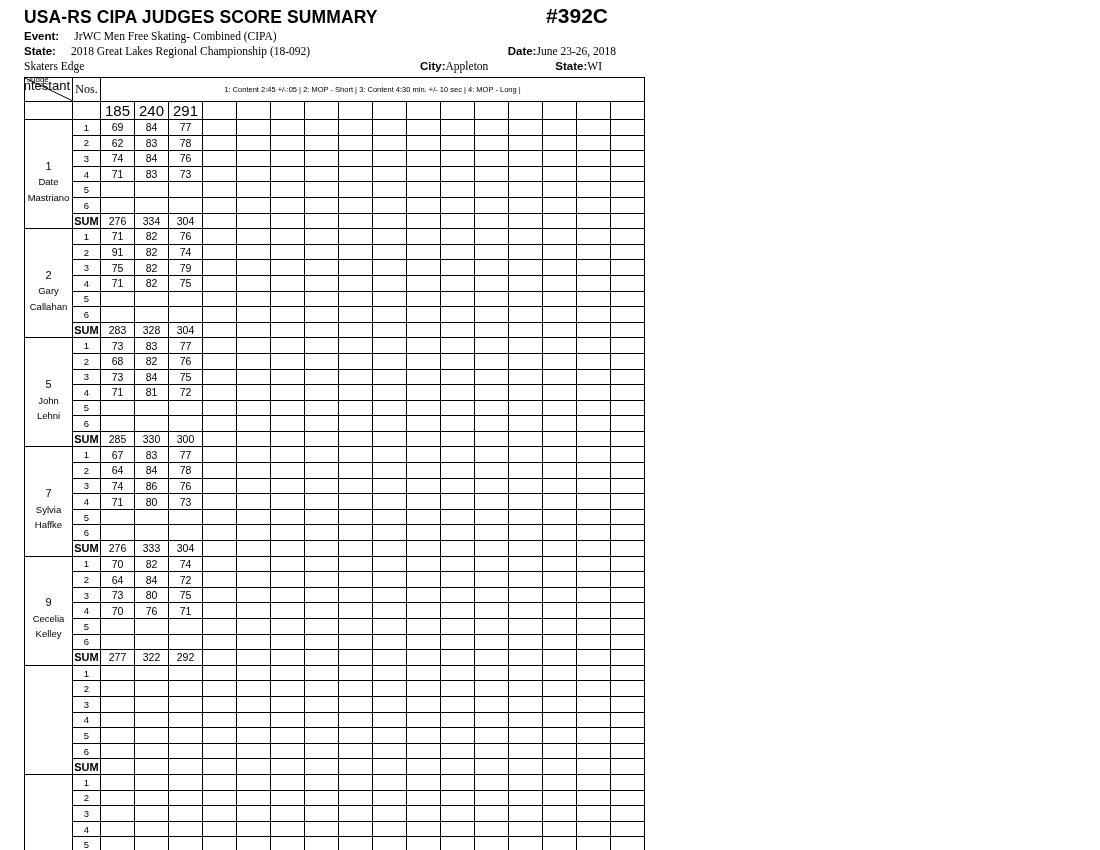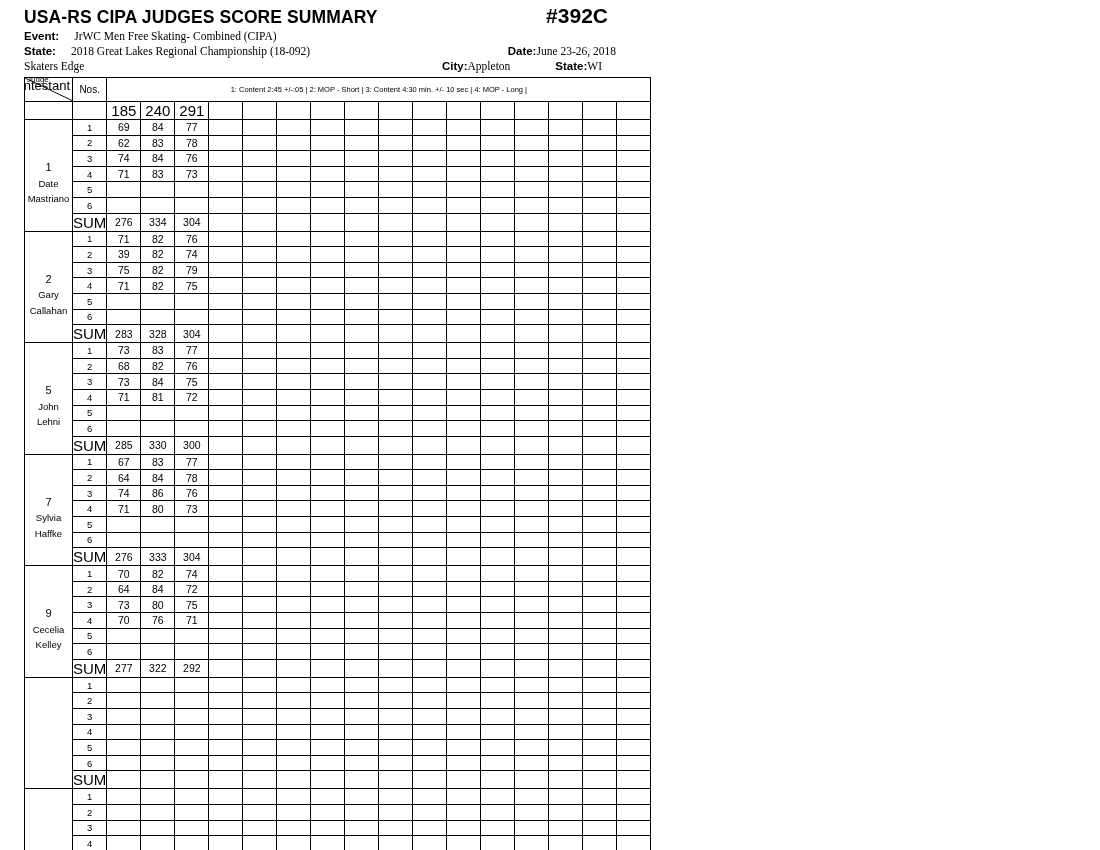--- a/index.html
+++ b/index.html
@@ -96,23 +96,24 @@
     font-size: 13px;
   }
   .corner .jtext {
     position: absolute;
     bottom: 17px;
     left: 2px;
     font-size: 8px;
   }
   .nos-head {
     height: 23px !important;
-    font-size: 10px;
+    font-size: 12px;
     text-align: center;
     vertical-align: bottom;
+    font-family: Liberation Serif, serif;
   }
   .legend {
     height: 23px !important;
     font-size: 7.5px;
     text-align: left;
     padding-left: 3px;
     vertical-align: middle;
   }
   .contestant-num {
     font-size: 15px;
@@ -130,21 +131,21 @@
     text-align: center;
     font-size: 11px;
     margin-top: 16px;
   }
   .judge-cell .jname {
     display: block;
     font-size: 9.5px;
     line-height: 15.5px;
   }
   .rownum { font-size: 9.5px; }
-  .sumlbl { font-size: 15px; }
+  .sumlbl { font-size: 11px; font-weight: bold; }
   .score { font-size: 10.5px; }
   .sum { font-size: 10.5px; }
 </style>
 </head>
 <body>
 
 <div class="page">
 
   <div class="hdr">
     <div class="hdr-title-row">
@@ -163,21 +164,21 @@
       <span class="grow"></span>
       <span class="right-group">
         <span class="lbl">Date:</span>
         <span class="val">June 23-26, 2018</span>
       </span>
     </div>
 
     <div class="hdr-line">
       <span class="val">Skaters Edge</span>
       <span class="grow"></span>
-      <span class="right-group" style="margin-right:30px">
+      <span class="right-group" style="margin-right:52px">
         <span class="lbl">City:</span>
         <span class="val">Appleton</span>
       </span>
       <span class="right-group" style="margin-right:14px">
         <span class="lbl">State:</span>
         <span class="val">WI</span>
       </span>
     </div>
   </div>
 
@@ -391,21 +392,21 @@
           <td class="score"></td>
           <td class="score"></td>
           <td class="score"></td>
           <td class="score"></td>
           <td class="score"></td>
           <td class="score"></td>
           <td class="score"></td>
         </tr>
         <tr>
           <td class="rownum">2</td>
-          <td class="score">39</td>
+          <td class="score">91</td>
           <td class="score">82</td>
           <td class="score">74</td>
           <td class="score"></td>
           <td class="score"></td>
           <td class="score"></td>
           <td class="score"></td>
           <td class="score"></td>
           <td class="score"></td>
           <td class="score"></td>
           <td class="score"></td>

